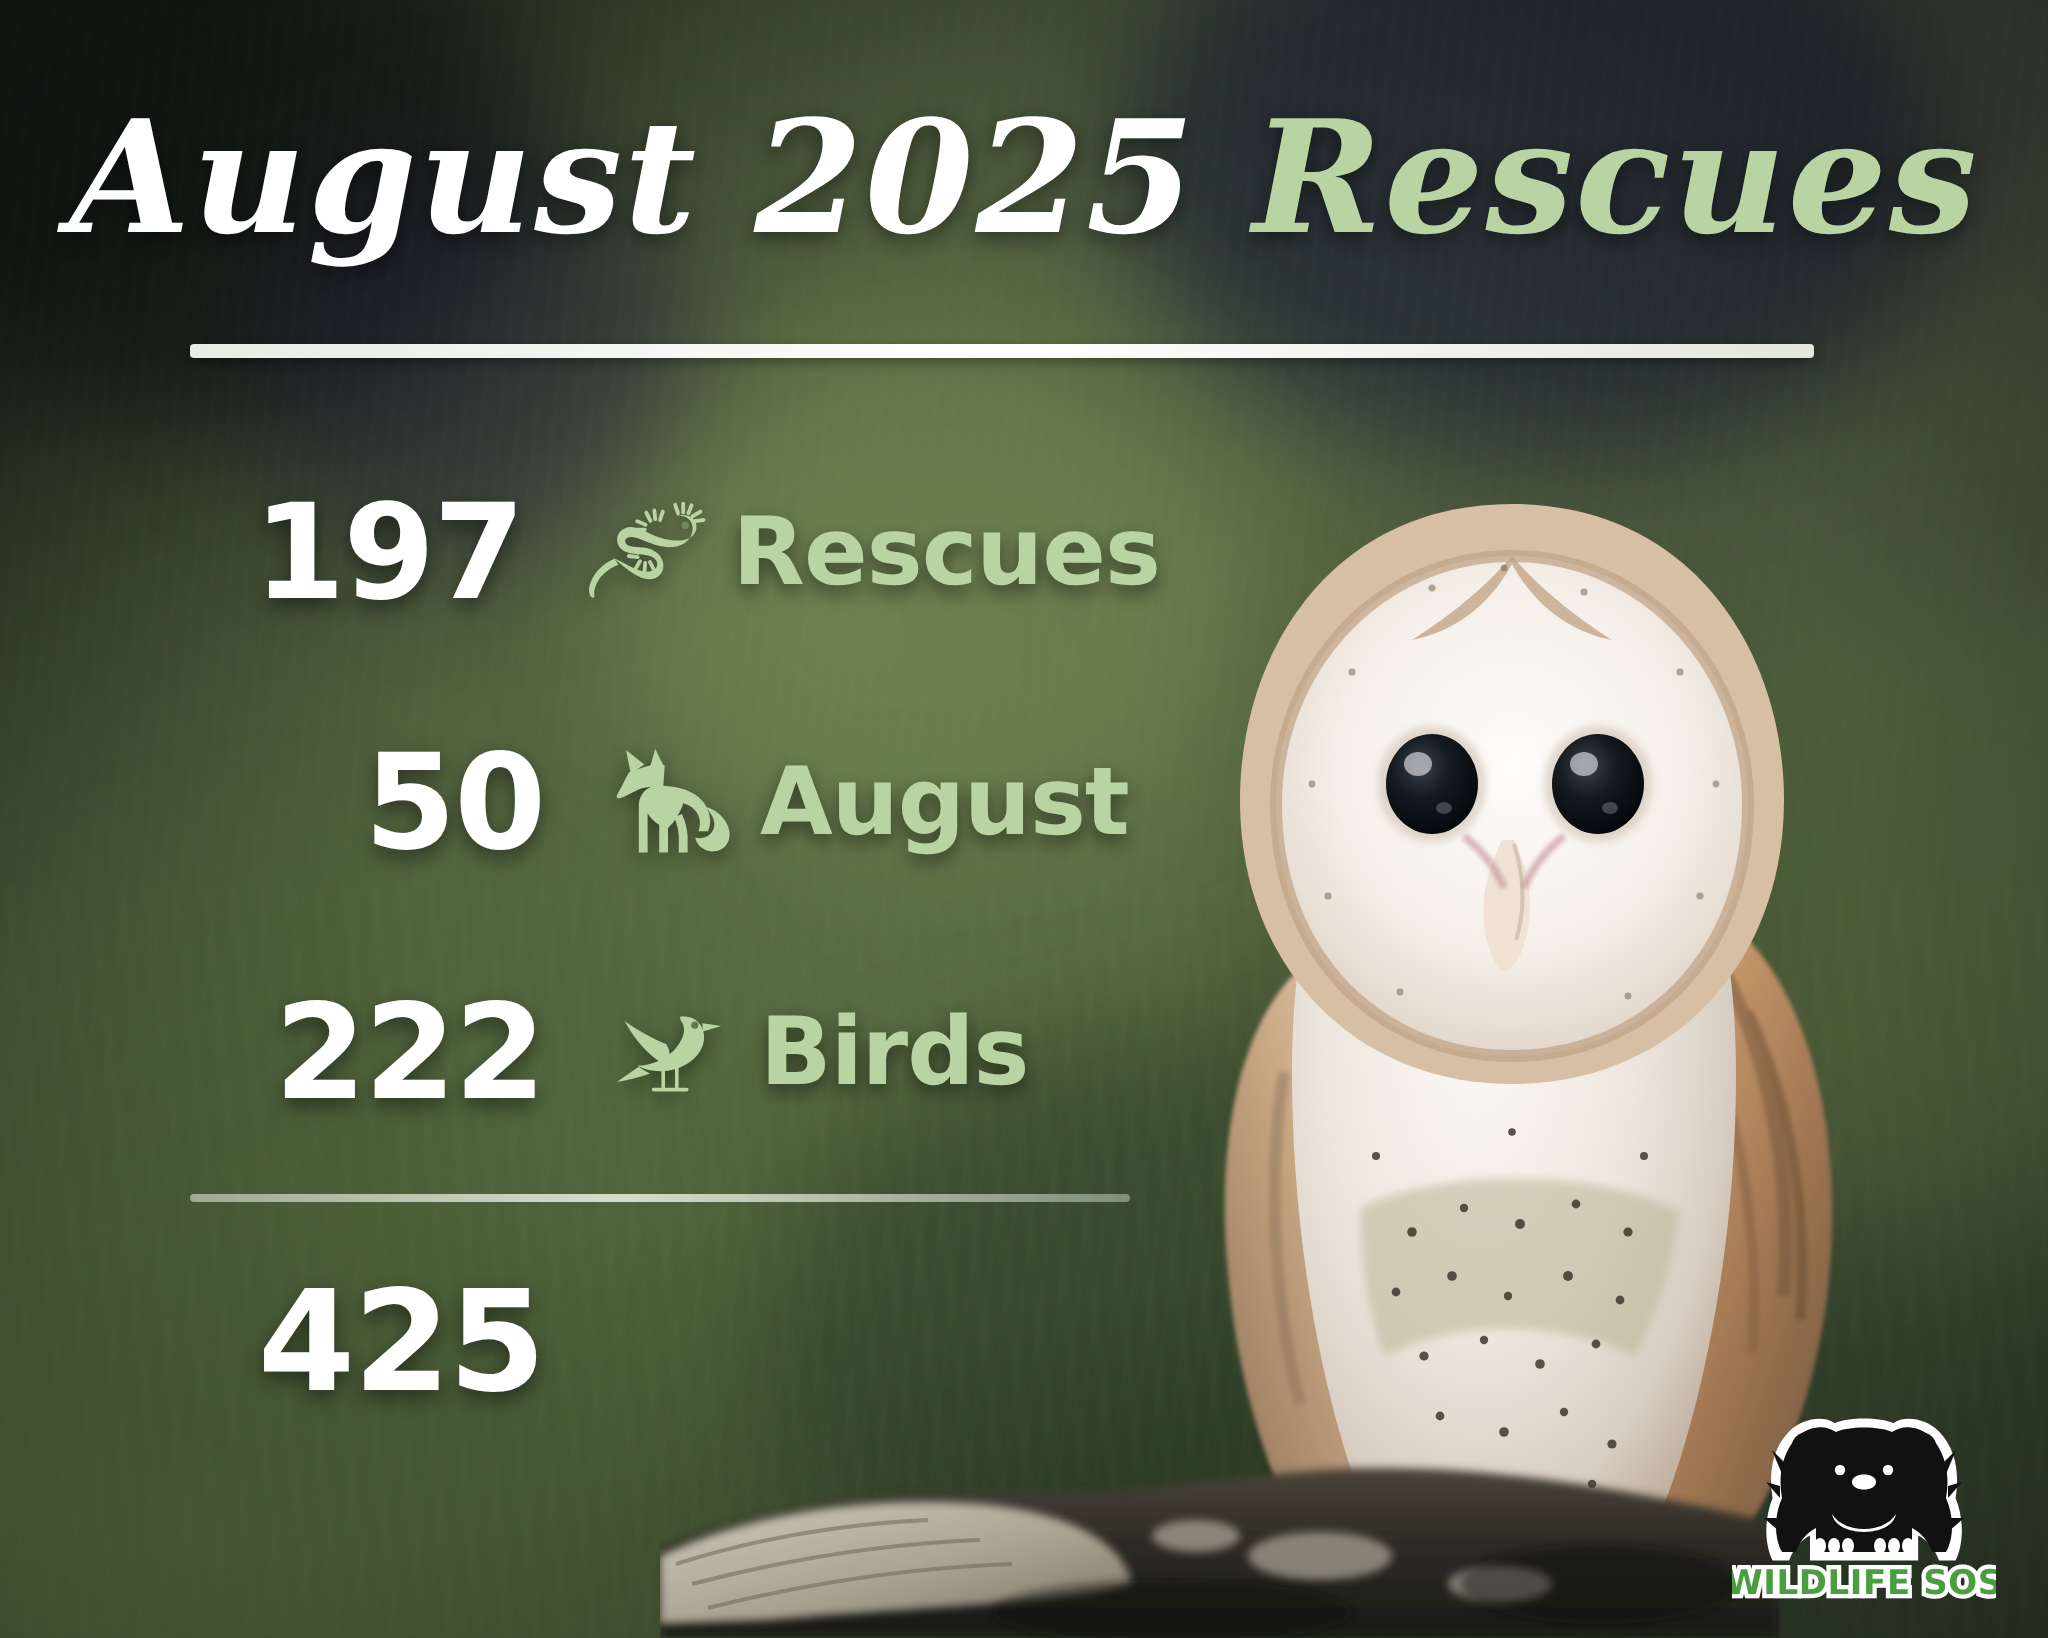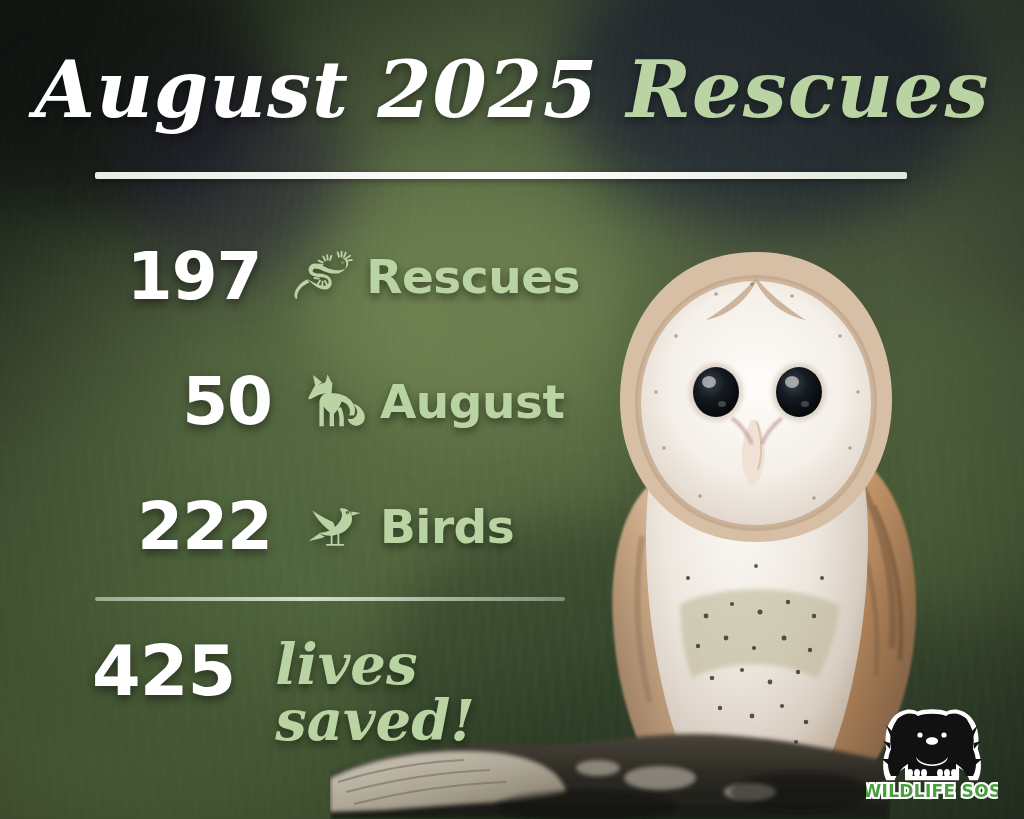--- a/index.html
+++ b/index.html
@@ -483,21 +483,20 @@
       </div>
       <div class="label">Birds</div>
     </div>
 
   </div>
 
   <div class="rule-mid"></div>
 
   <div class="total">
     <div class="num">425</div>
-    <div class="total-text">lives saved!</div>
   </div>
 
   <div class="logo">
     <svg width="132" height="100" viewBox="0 0 132 100" xmlns="http://www.w3.org/2000/svg">
 
       <g>
         <path d="M30 8 C36 2 46 0 52 4 C58 1 74 1 80 4 C86 0 96 2 102 8
                  C110 16 112 28 110 40 C114 50 114 62 110 70 L102 70
                  C100 64 96 60 92 58 L92 70 L40 70 L40 58 C36 60 32 64 30 70
                  L22 70 C18 62 18 50 22 40 C20 28 22 16 30 8 Z" fill="#ffffff" transform="translate(0,0) scale(1.04) translate(-2.5,-1.5)"></path>

